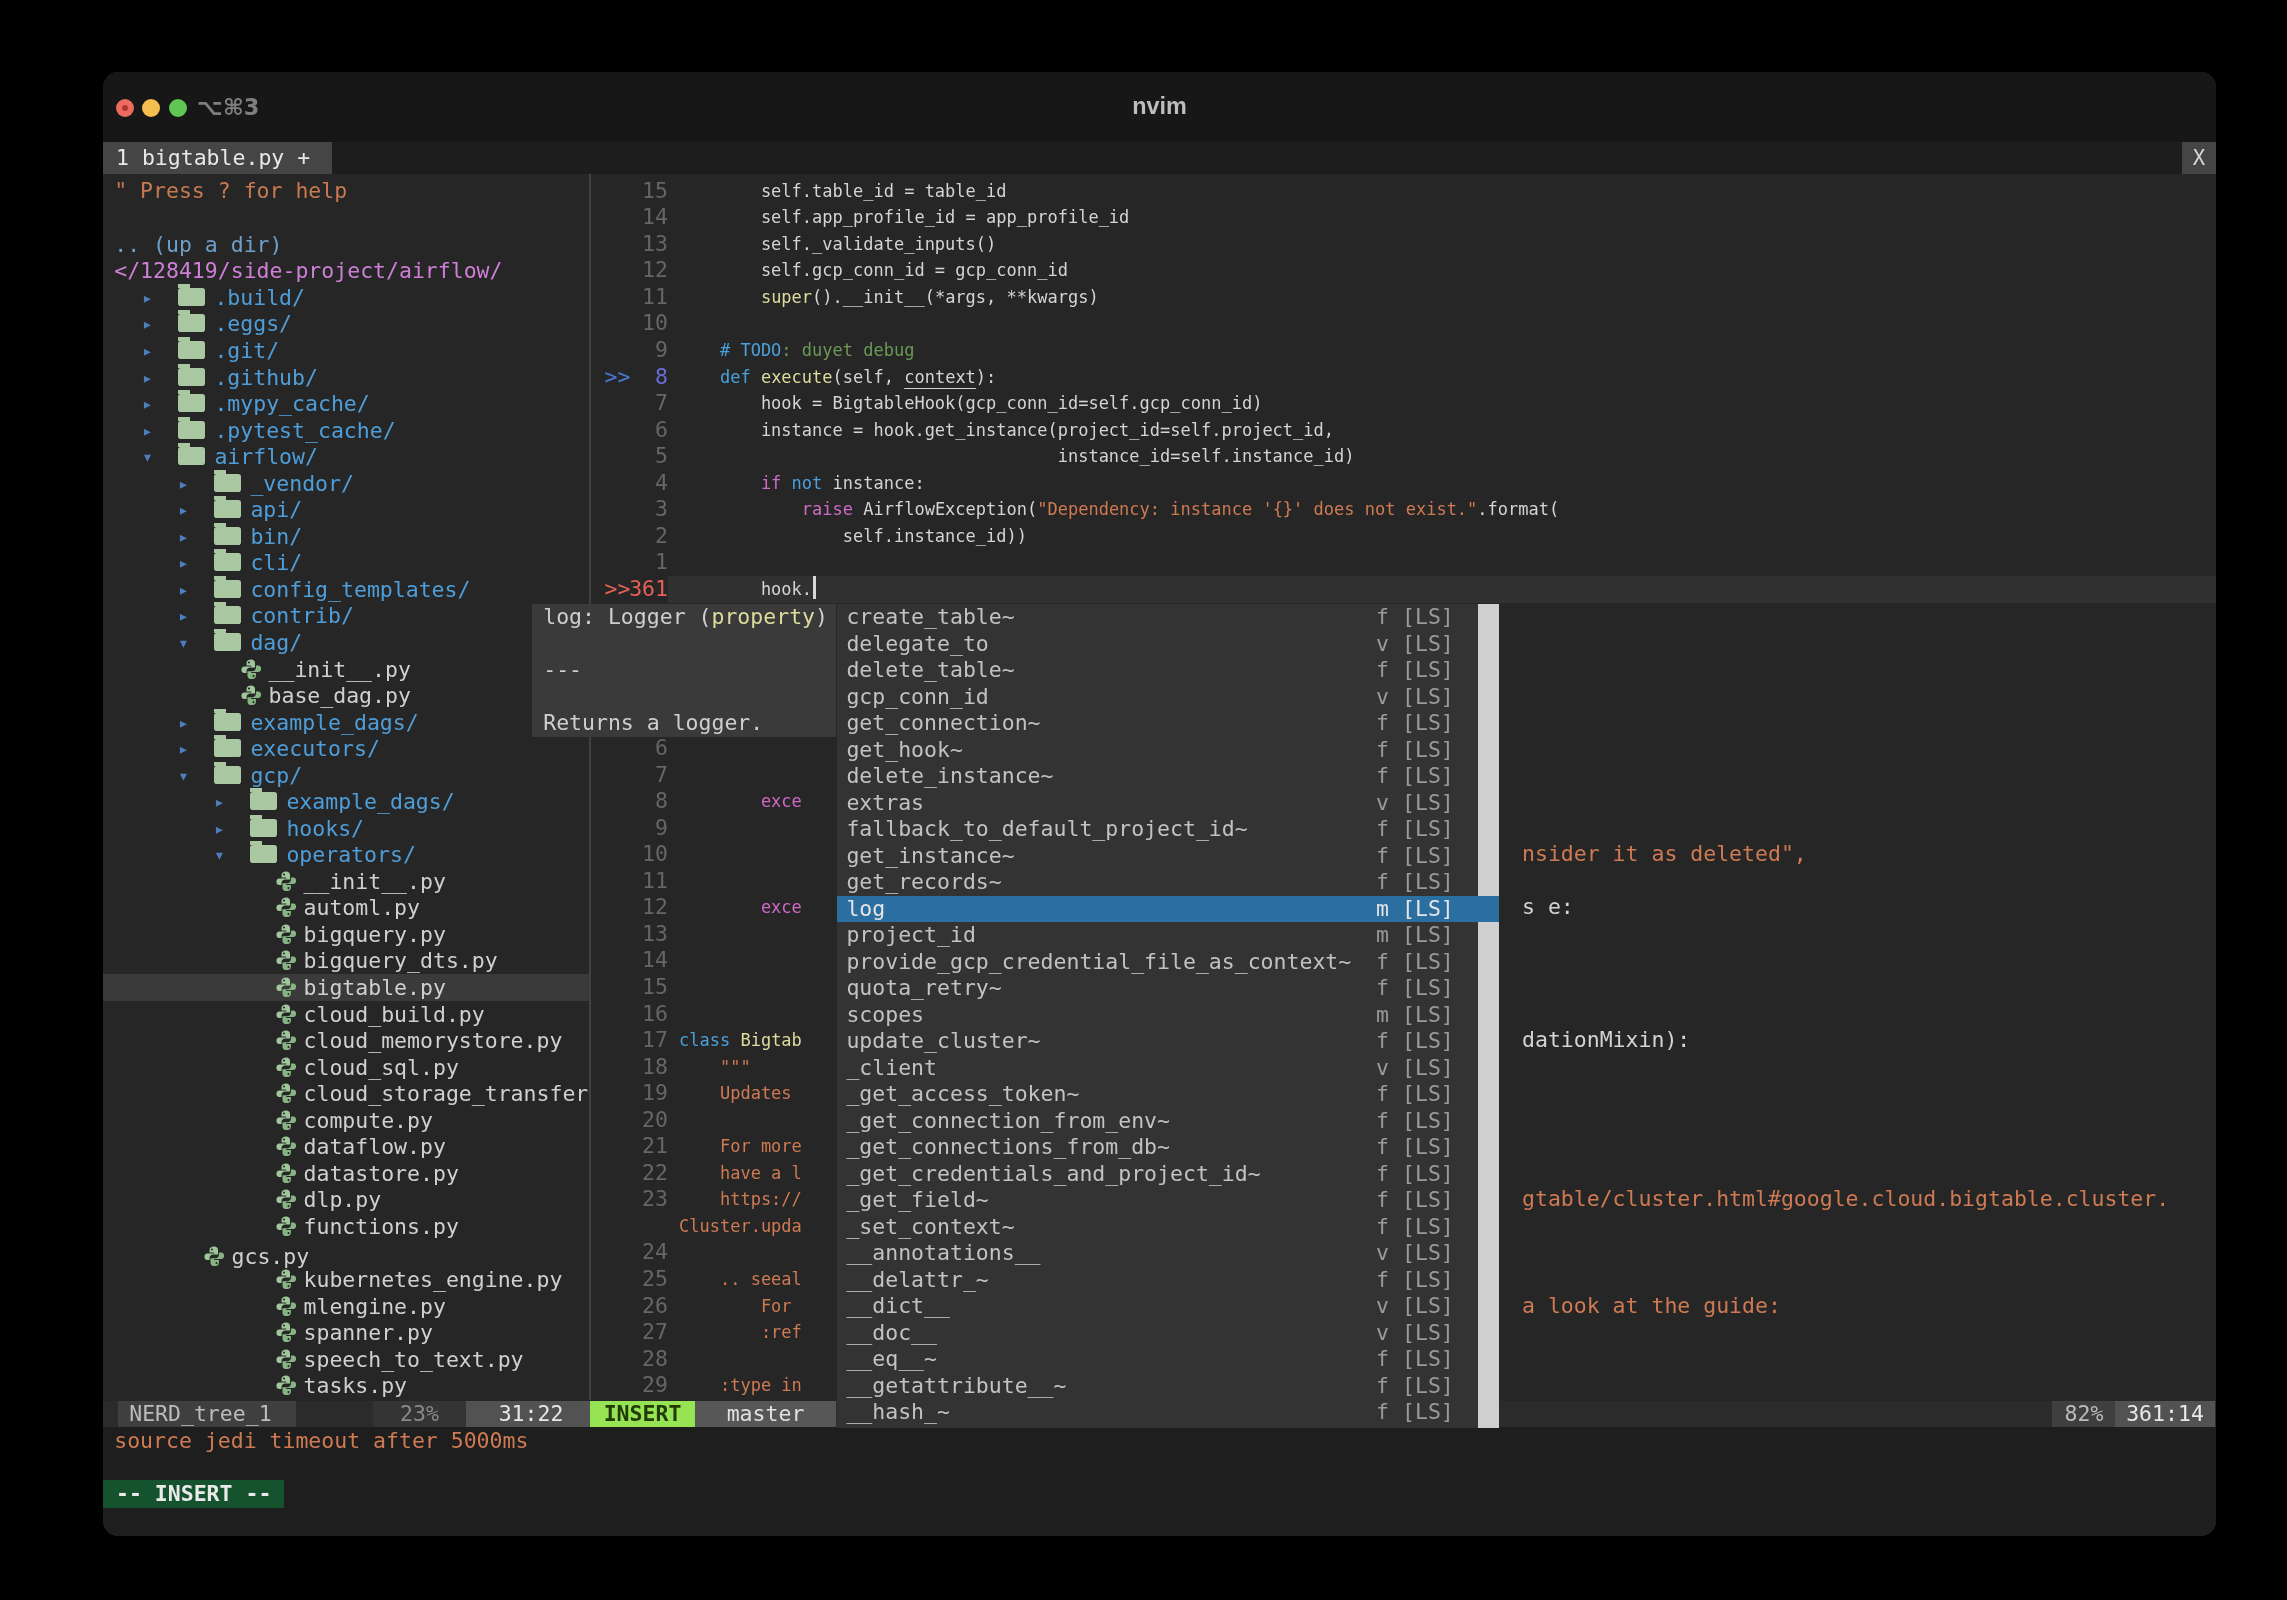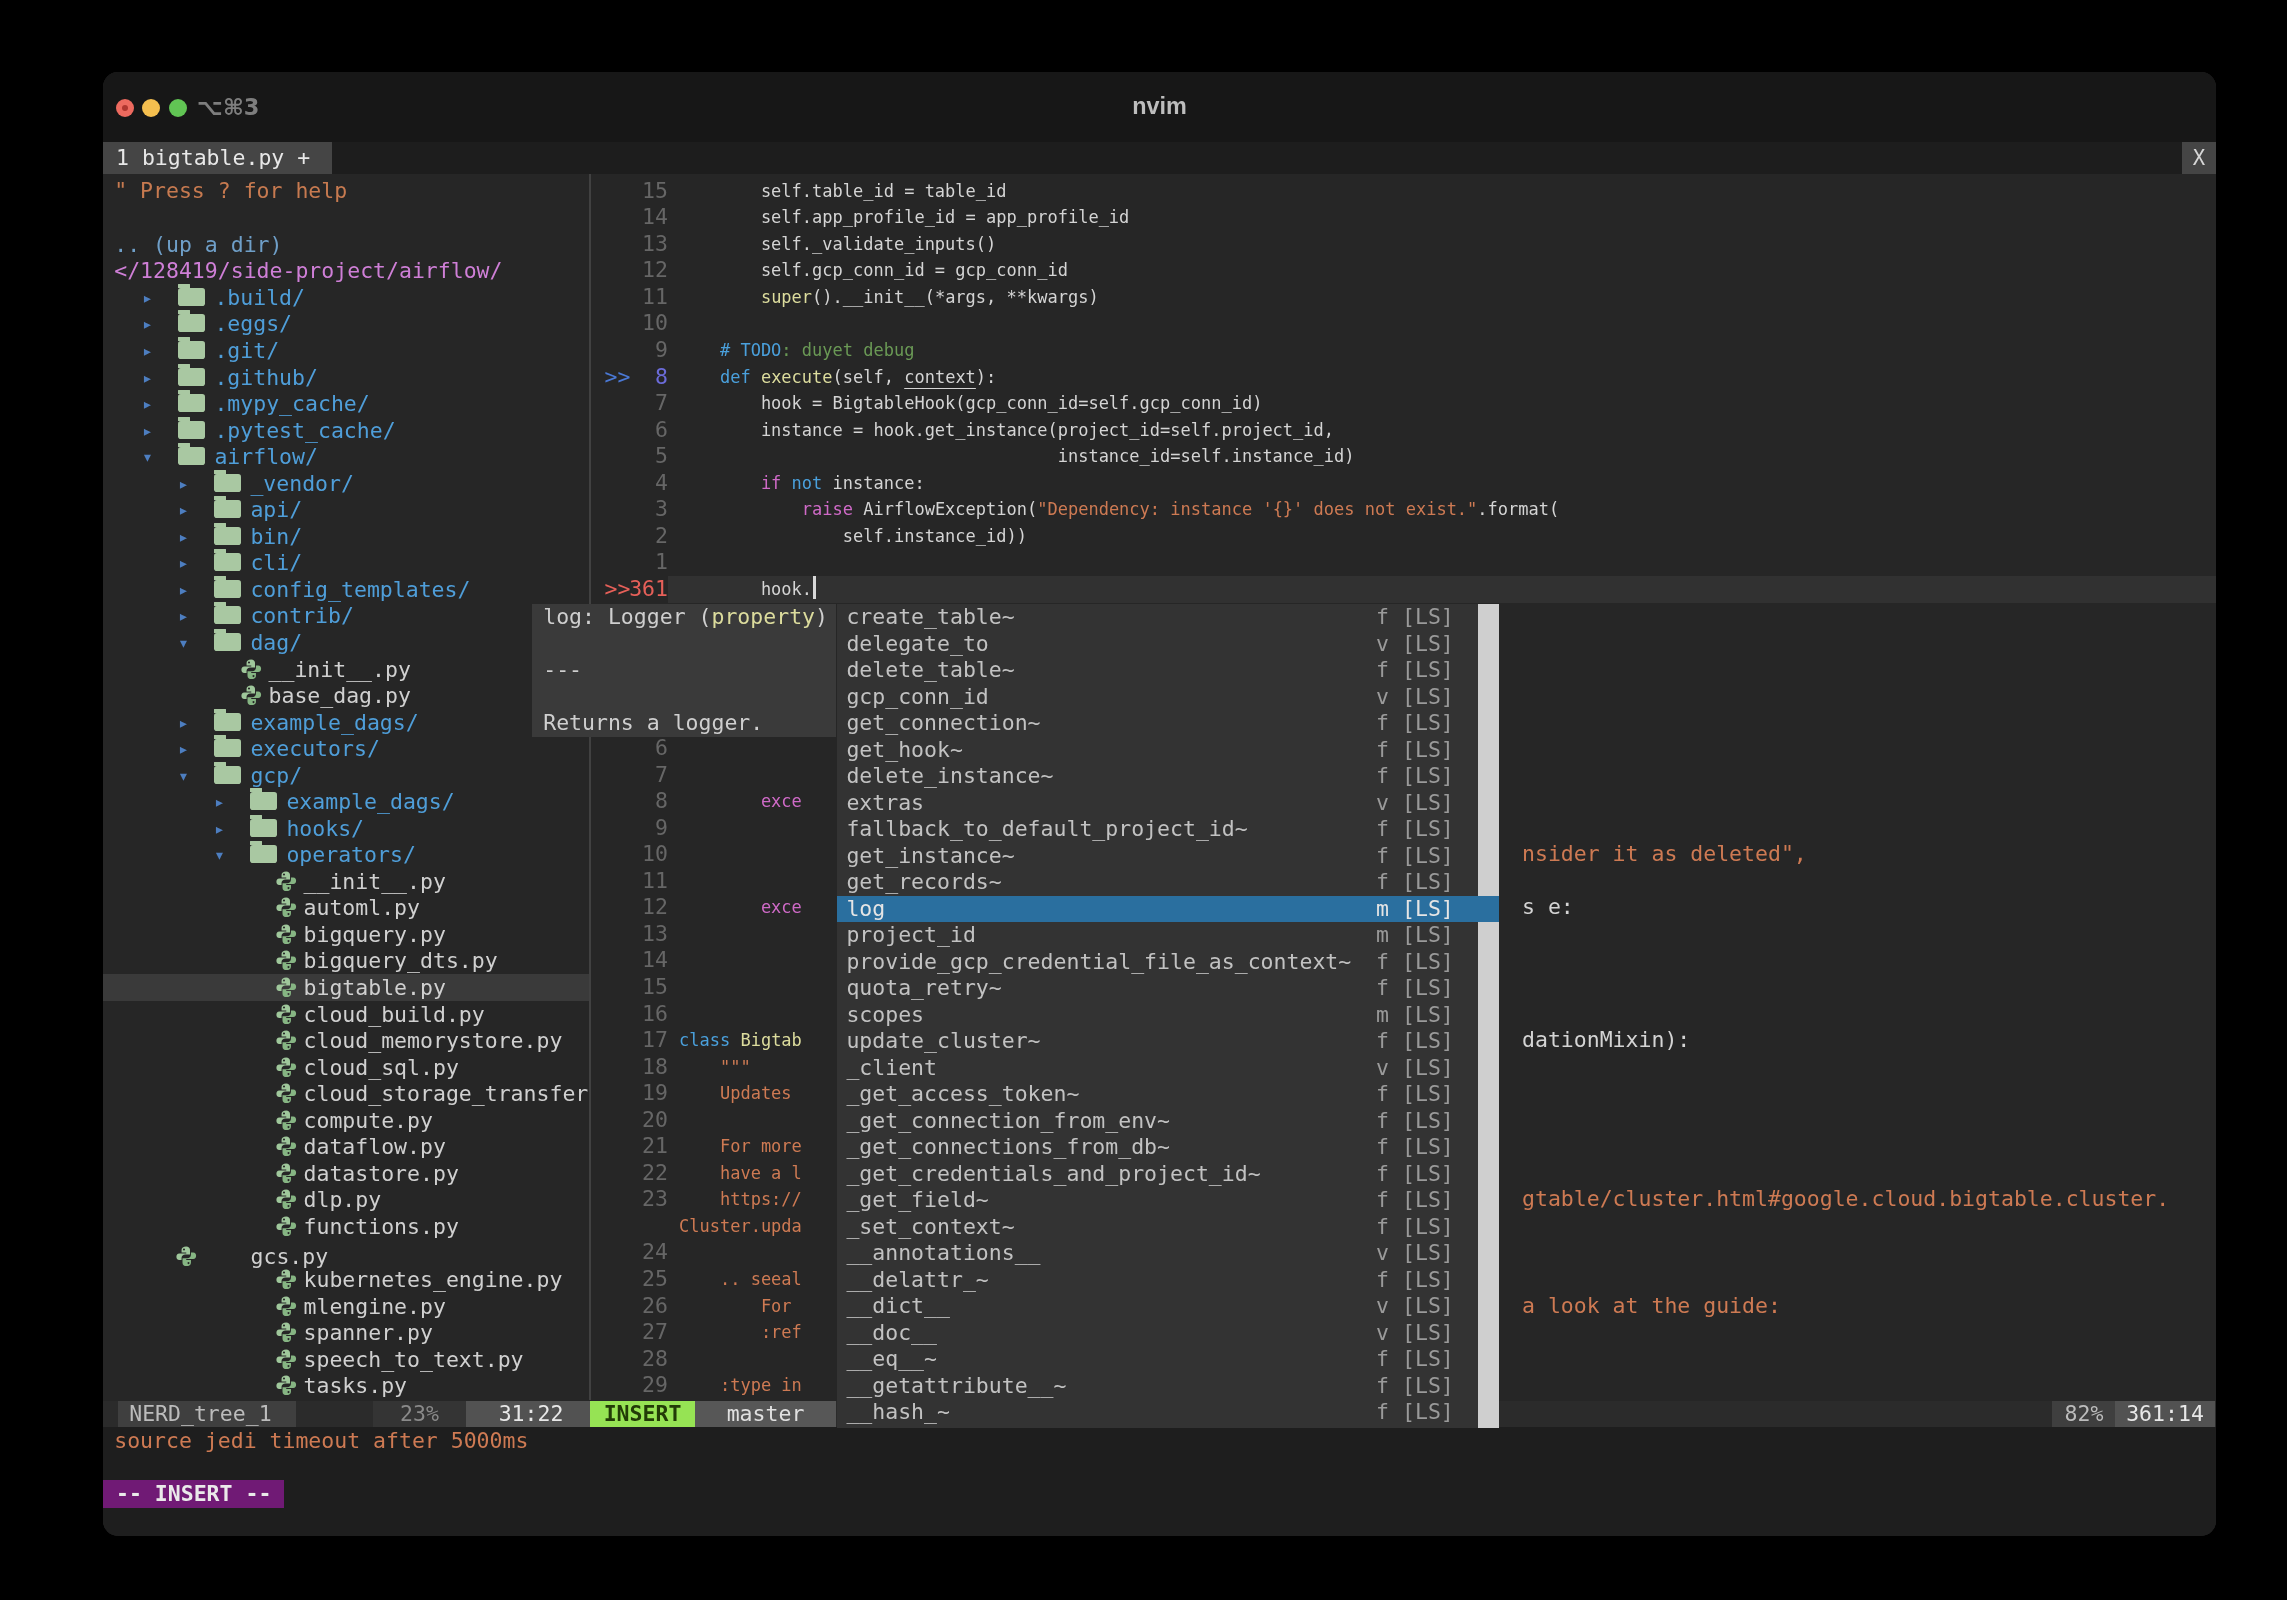--- a/index.html
+++ b/index.html
@@ -78,21 +78,21 @@
   .ss-nerd{left:15px;width:178px;background:#3f3f3f;color:#bcbcbc;padding-left:11.2px;}
   .ss-pctl{left:270px;width:93px;background:#343434;color:#8a8a8a;text-align:center;}
   .ss-posl{left:363px;width:130px;background:#525252;color:#e8e8e8;text-align:center;}
   .ss-mode{left:487px;width:105px;background:#96e354;color:#223b07;font-weight:bold;text-align:center;}
   .ss-branch{left:592px;width:141px;background:#575757;color:#e0e0e0;text-align:center;}
   .ss-pctr{left:1949px;width:64px;background:#3f3f3f;color:#bcbcbc;text-align:center;}
   .ss-posr{left:2012px;width:100px;background:#525252;color:#e8e8e8;text-align:center;}
   
   .messages{position:absolute;left:0;top:1355px;width:100%;height:110px;background:#1e1e1e;z-index:1;}
   .msg1{position:absolute;left:11.2px;top:0.9px;color:#ce7a53;font-size:21.5px;line-height:26px;white-space:pre;}
-  .msg2{position:absolute;left:0;top:53px;padding:0 13px;background:#701a75;color:#eaeaea;font-weight:bold;
+  .msg2{position:absolute;left:0;top:53px;padding:0 13px;background:#14532d;color:#eaeaea;font-weight:bold;
         font-size:21.5px;line-height:28px;white-space:pre;}
 </style>
 </head>
 <body>
 
 <div class="window">
   <div class="titlebar">
     <div class="lights">
       <span class="light l-red"></span>
       <span class="light l-yel"></span>
@@ -189,21 +189,21 @@
             <path d="M12 22.5c3.2 0 5-1.3 5-3.6V16h-5v-1h7.4c2.2 0 3.1-1.7 3.1-3.5S21.6 8 19.4 8H17v2.4c0 2.2-1.8 3.6-4 3.6H8v4.9c0 2.3 1.8 3.6 4 3.6zm2.4-2.1a1.1 1.1 0 110-2.2 1.1 1.1 0 010 2.2z" fill="#86b583"></path>
           </svg><span class="t-filename">datastore.py</span></div>
         <div class="trow" style="top: 1012px; padding-left: 172px;"><svg width="22.5" height="22.5" viewBox="0 0 24 24" class="pyicon">
             <path d="M12 1.5c-3.2 0-5 1.3-5 3.6V8h5v1H4.6C2.4 9 1.5 10.7 1.5 12.5S2.4 16 4.6 16H7v-2.4C7 11.4 8.8 10 11 10h5V5.1c0-2.3-1.8-3.6-4-3.6zM9.6 3.6a1.1 1.1 0 110 2.2 1.1 1.1 0 010-2.2z" fill="#9fc79b"></path>
             <path d="M12 22.5c3.2 0 5-1.3 5-3.6V16h-5v-1h7.4c2.2 0 3.1-1.7 3.1-3.5S21.6 8 19.4 8H17v2.4c0 2.2-1.8 3.6-4 3.6H8v4.9c0 2.3 1.8 3.6 4 3.6zm2.4-2.1a1.1 1.1 0 110-2.2 1.1 1.1 0 010 2.2z" fill="#86b583"></path>
           </svg><span class="t-filename">dlp.py</span></div>
         <div class="trow" style="top: 1039px; padding-left: 172px;"><svg width="22.5" height="22.5" viewBox="0 0 24 24" class="pyicon">
             <path d="M12 1.5c-3.2 0-5 1.3-5 3.6V8h5v1H4.6C2.4 9 1.5 10.7 1.5 12.5S2.4 16 4.6 16H7v-2.4C7 11.4 8.8 10 11 10h5V5.1c0-2.3-1.8-3.6-4-3.6zM9.6 3.6a1.1 1.1 0 110 2.2 1.1 1.1 0 010-2.2z" fill="#9fc79b"></path>
             <path d="M12 22.5c3.2 0 5-1.3 5-3.6V16h-5v-1h7.4c2.2 0 3.1-1.7 3.1-3.5S21.6 8 19.4 8H17v2.4c0 2.2-1.8 3.6-4 3.6H8v4.9c0 2.3 1.8 3.6 4 3.6zm2.4-2.1a1.1 1.1 0 110-2.2 1.1 1.1 0 010 2.2z" fill="#86b583"></path>
           </svg><span class="t-filename">functions.py</span></div>
-        <div class="trow" style="top: 1069px; padding-left: 72px; gap: 47px;"><svg width="22.5" height="22.5" viewBox="0 0 24 24" class="pyicon">
+        <div class="trow" style="top: 1069px; padding-left: 100px;"><svg width="22.5" height="22.5" viewBox="0 0 24 24" class="pyicon">
             <path d="M12 1.5c-3.2 0-5 1.3-5 3.6V8h5v1H4.6C2.4 9 1.5 10.7 1.5 12.5S2.4 16 4.6 16H7v-2.4C7 11.4 8.8 10 11 10h5V5.1c0-2.3-1.8-3.6-4-3.6zM9.6 3.6a1.1 1.1 0 110 2.2 1.1 1.1 0 010-2.2z" fill="#9fc79b"></path>
             <path d="M12 22.5c3.2 0 5-1.3 5-3.6V16h-5v-1h7.4c2.2 0 3.1-1.7 3.1-3.5S21.6 8 19.4 8H17v2.4c0 2.2-1.8 3.6-4 3.6H8v4.9c0 2.3 1.8 3.6 4 3.6zm2.4-2.1a1.1 1.1 0 110-2.2 1.1 1.1 0 010 2.2z" fill="#86b583"></path>
           </svg><span class="t-filename">gcs.py</span></div>
         <div class="trow" style="top: 1092px; padding-left: 172px;"><svg width="22.5" height="22.5" viewBox="0 0 24 24" class="pyicon">
             <path d="M12 1.5c-3.2 0-5 1.3-5 3.6V8h5v1H4.6C2.4 9 1.5 10.7 1.5 12.5S2.4 16 4.6 16H7v-2.4C7 11.4 8.8 10 11 10h5V5.1c0-2.3-1.8-3.6-4-3.6zM9.6 3.6a1.1 1.1 0 110 2.2 1.1 1.1 0 010-2.2z" fill="#9fc79b"></path>
             <path d="M12 22.5c3.2 0 5-1.3 5-3.6V16h-5v-1h7.4c2.2 0 3.1-1.7 3.1-3.5S21.6 8 19.4 8H17v2.4c0 2.2-1.8 3.6-4 3.6H8v4.9c0 2.3 1.8 3.6 4 3.6zm2.4-2.1a1.1 1.1 0 110-2.2 1.1 1.1 0 010 2.2z" fill="#86b583"></path>
           </svg><span class="t-filename">kubernetes_engine.py</span></div>
         <div class="trow" style="top: 1119px; padding-left: 172px;"><svg width="22.5" height="22.5" viewBox="0 0 24 24" class="pyicon">
             <path d="M12 1.5c-3.2 0-5 1.3-5 3.6V8h5v1H4.6C2.4 9 1.5 10.7 1.5 12.5S2.4 16 4.6 16H7v-2.4C7 11.4 8.8 10 11 10h5V5.1c0-2.3-1.8-3.6-4-3.6zM9.6 3.6a1.1 1.1 0 110 2.2 1.1 1.1 0 010-2.2z" fill="#9fc79b"></path>
             <path d="M12 22.5c3.2 0 5-1.3 5-3.6V16h-5v-1h7.4c2.2 0 3.1-1.7 3.1-3.5S21.6 8 19.4 8H17v2.4c0 2.2-1.8 3.6-4 3.6H8v4.9c0 2.3 1.8 3.6 4 3.6zm2.4-2.1a1.1 1.1 0 110-2.2 1.1 1.1 0 010 2.2z" fill="#86b583"></path>

